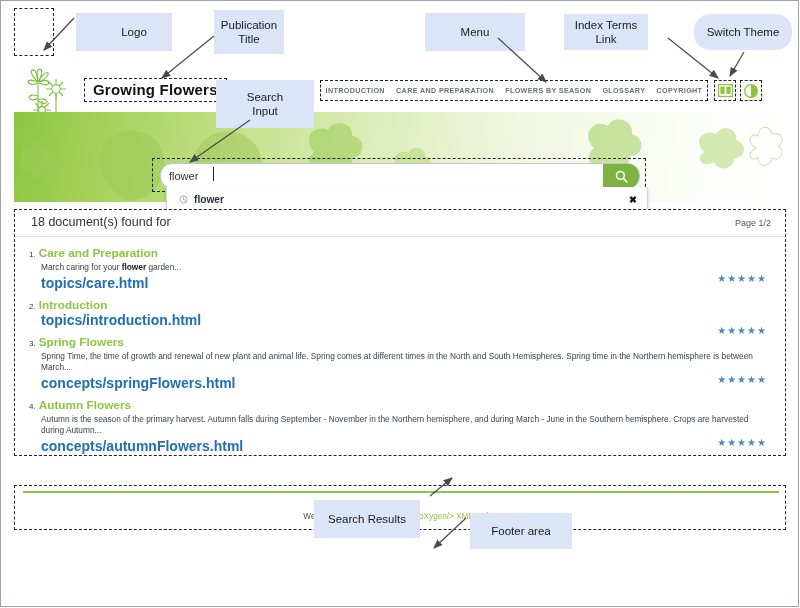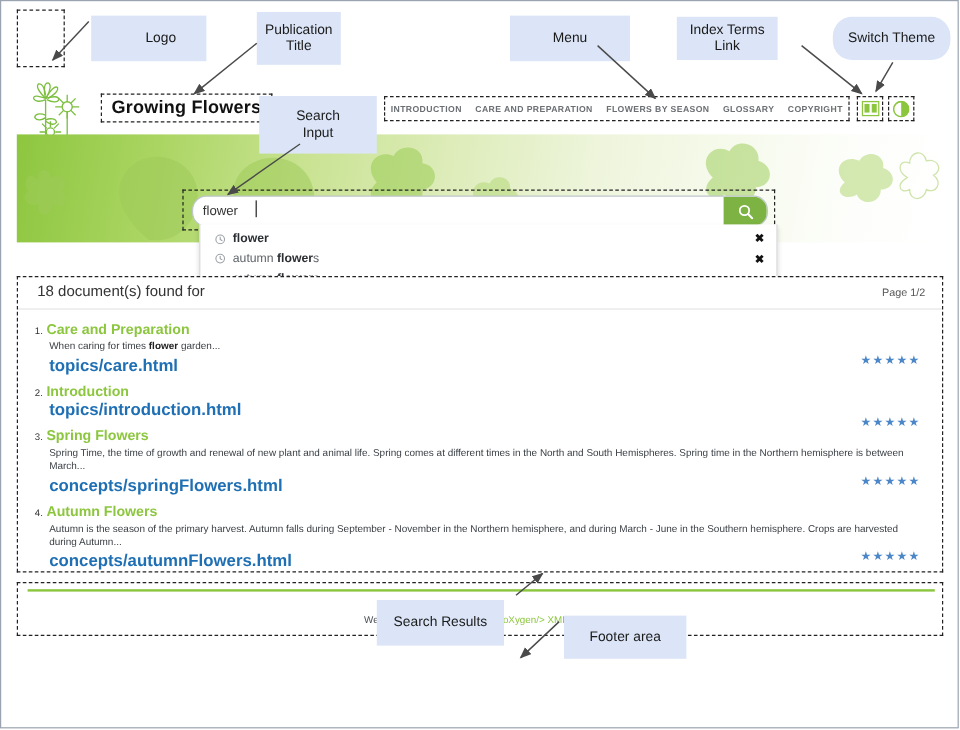--- a/index.html
+++ b/index.html
@@ -46,21 +46,21 @@
   .suggest{position:absolute;left:152px;top:127px;width:480px;background:#fff;
        border:1px solid #d6d6d6;border-top:0;box-shadow:0 2px 4px rgba(0,0,0,.16);padding:4px 0 6px;}
   .sg-item{height:16.6px;display:flex;align-items:center;padding:0 10px 0 12px;font-size:10.2px;color:#5f646a;white-space:nowrap;}
   .sg-item .hist{width:9px;height:9px;margin-right:6px;flex:0 0 auto;}
   .sg-item .txt{flex:1;}
   .sg-item b{color:#2b2f33;font-weight:bold;}
   .sg-item .rm{font-size:9.5px;font-weight:bold;color:#111;cursor:pointer;padding-left:6px;}
   .sg-item.nohist{padding-left:27px;}
 
   
-  .results{position:absolute;left:0;top:170px;width:772px;height:247px;border:1px dashed #222;box-sizing:border-box;background:#fff;}
+  .results{position:absolute;left:0;top:149px;width:772px;height:247px;border:1px dashed #222;box-sizing:border-box;background:#fff;}
   .res-head{position:relative;height:26px;border-bottom:1px solid #e4e4e4;}
   .res-count{position:absolute;left:16px;top:5px;font-size:12.5px;color:#333;}
   .res-page{position:absolute;right:14px;top:8px;font-size:9px;color:#555;}
   .res-list{position:relative;padding:6px 0 0 0;}
   .res-item{position:relative;padding:3px 14px 4px 14px;}
   .res-title{font-size:11.8px;color:#8cc63e;font-weight:bold;display:flex;align-items:baseline;}
   .res-num{font-size:8px;color:#333;font-weight:normal;margin-right:3px;}
   .res-title a{color:#8cc63e;text-decoration:none;}
   .res-desc{font-size:8.3px;color:#3a3f44;line-height:11.5px;margin:2px 0 1px 12px;max-width:740px;}
   .res-desc b{font-weight:bold;color:#222;}
@@ -212,21 +212,21 @@
       <div class="res-count">18 document(s) found for</div>
       <div class="res-page">Page 1/2</div>
     </div>
     <div class="res-list">
 
       <div class="res-item">
         <div class="res-title">
           <span class="res-num">1.</span>
           <a href="#">Care and Preparation</a>
         </div>
-        <div class="res-desc"><span>When caring for times </span><b>flower</b><span> garden...</span></div>
+        <div class="res-desc"><span>March caring for your </span><b>flower</b><span> garden...</span></div>
         <div class="res-link">topics/care.html</div>
         <div class="stars" style="top:30px;">★★★★★</div>
       </div>
 
       <div class="res-item">
         <div class="res-title">
           <span class="res-num">2.</span>
           <a href="#">Introduction</a>
         </div>
         <div class="res-link">topics/introduction.html</div>

